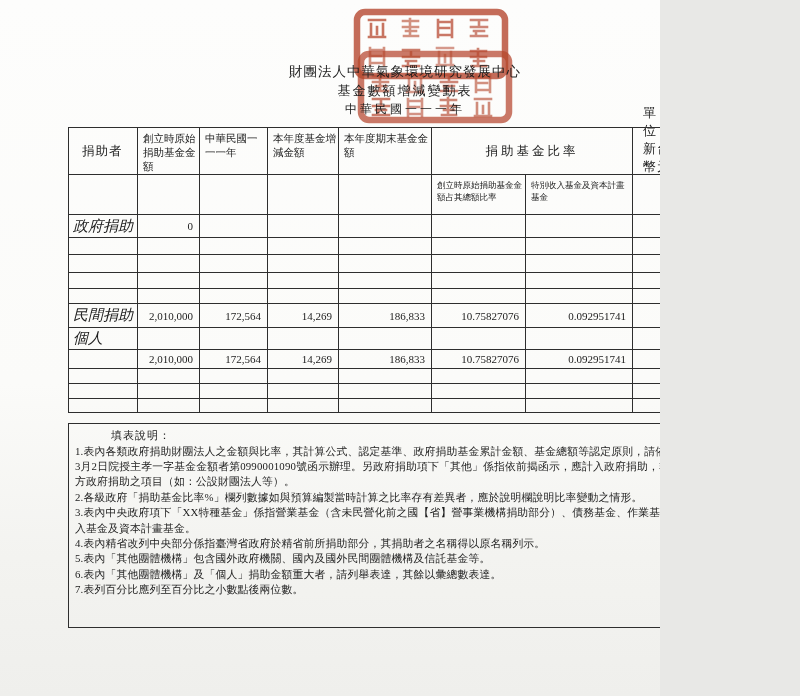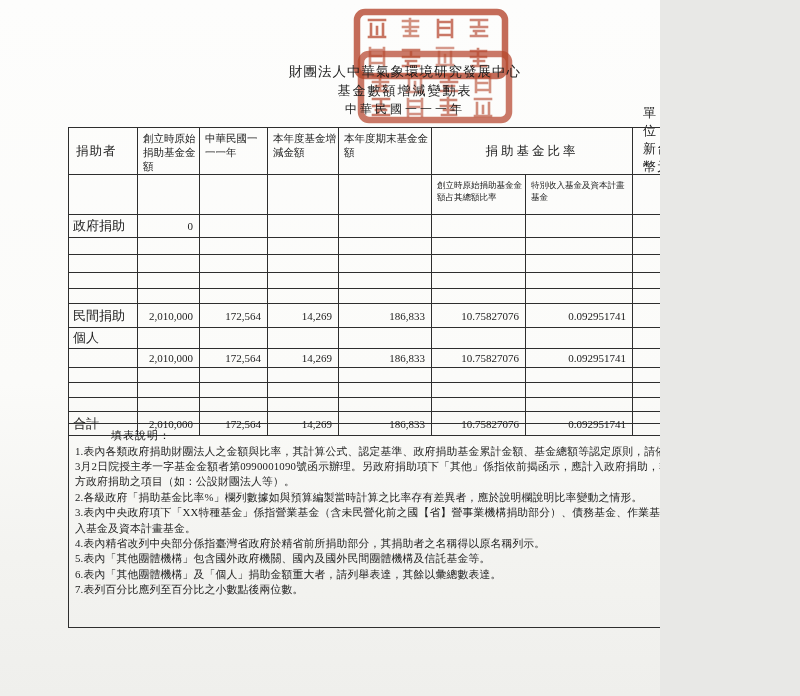--- a/index.html
+++ b/index.html
@@ -24,25 +24,25 @@
     background:transparent;
   }
   table.fund th,table.fund td{
     border:1px solid #2e2e2e;overflow:hidden;white-space:nowrap;
     font-weight:normal;
   }
   table.fund th{white-space:normal;}
   tr.hr1{height:41px;}
   tr.hr2{height:40px;margin-top:43px;}
   .mh{font-size:10.5px;line-height:14px;text-align:left;vertical-align:top;padding:4px 2px 0 5px;font-family:Liberation Mono, monospace;}
-  .mh-donor{font-size:12.5px;text-align:left;vertical-align:middle;padding-left:7px;letter-spacing:1px;}
+  .mh-donor{font-size:12.5px;text-align:left;vertical-align:middle;padding-left:13px;letter-spacing:1px;}
   .mh-ratio{font-size:12.5px;text-align:center;vertical-align:middle;letter-spacing:3px;}
   .mh-remark{font-size:12.5px;text-align:center;vertical-align:middle;letter-spacing:3px;}
   .sub{font-size:8.5px;line-height:12px;text-align:left;vertical-align:top;padding:4px 2px 0 5px;}
-  .c-label{text-align:left;padding-left:4px;font-size:13px;vertical-align:middle;}
+  .c-label{text-align:left;padding-left:4px;font-size:15px;vertical-align:middle;font-style:italic;}
   .c-num{text-align:right;padding-right:6px;font-size:11px;vertical-align:middle;font-family:"Liberation Serif","DejaVu Serif",serif;}
   .c-remark{vertical-align:middle;}
   
   .notes{
     position:absolute;left:68px;top:423px;width:669px;height:205px;z-index:2;
     border:1.5px solid #2e2e2e;box-sizing:border-box;
     padding:4px 10px 0 6px;
   }
   .notes-title{font-size:11px;line-height:15.5px;letter-spacing:1px;margin-left:36px;}
   .note-line{font-size:10.8px;line-height:15.4px;letter-spacing:0.2px;}
@@ -238,30 +238,20 @@
         <tr style="height: 14px;">
           <td class="c-label"></td>
           <td class="c-num"></td>
           <td class="c-num"></td>
           <td class="c-num"></td>
           <td class="c-num"></td>
           <td class="c-num"></td>
           <td class="c-num"></td>
           <td class="c-remark"></td>
         </tr>
-        <tr style="height: 24px;">
-          <td class="c-label">合計</td>
-          <td class="c-num">2,010,000</td>
-          <td class="c-num">172,564</td>
-          <td class="c-num">14,269</td>
-          <td class="c-num">186,833</td>
-          <td class="c-num">10.75827076</td>
-          <td class="c-num">0.092951741</td>
-          <td class="c-remark"></td>
-        </tr>
       </tbody>
   </table>
 
   <div class="notes">
     <div class="notes-title">填表說明：</div>
     <div id="notes-list">
         <div class="note-line">1.表內各類政府捐助財團法人之金額與比率，其計算公式、認定基準、政府捐助基金累計金額、基金總額等認定原則，請依行政院99年3月2日院授主孝一字基金金額者第0990001090號函示辦理。另政府捐助項下「其他」係指依前揭函示，應計入政府捐助，非屬中央或地方政府捐助之項目（如：公設財團法人等）。</div>
         <div class="note-line">2.各級政府「捐助基金比率%」欄列數據如與預算編製當時計算之比率存有差異者，應於說明欄說明比率變動之情形。</div>
         <div class="note-line">3.表內中央政府項下「XX特種基金」係指營業基金（含未民營化前之國【省】營事業機構捐助部分）、債務基金、作業基金、特別收入基金及資本計畫基金。</div>
         <div class="note-line">4.表內精省改列中央部分係指臺灣省政府於精省前所捐助部分，其捐助者之名稱得以原名稱列示。</div>

